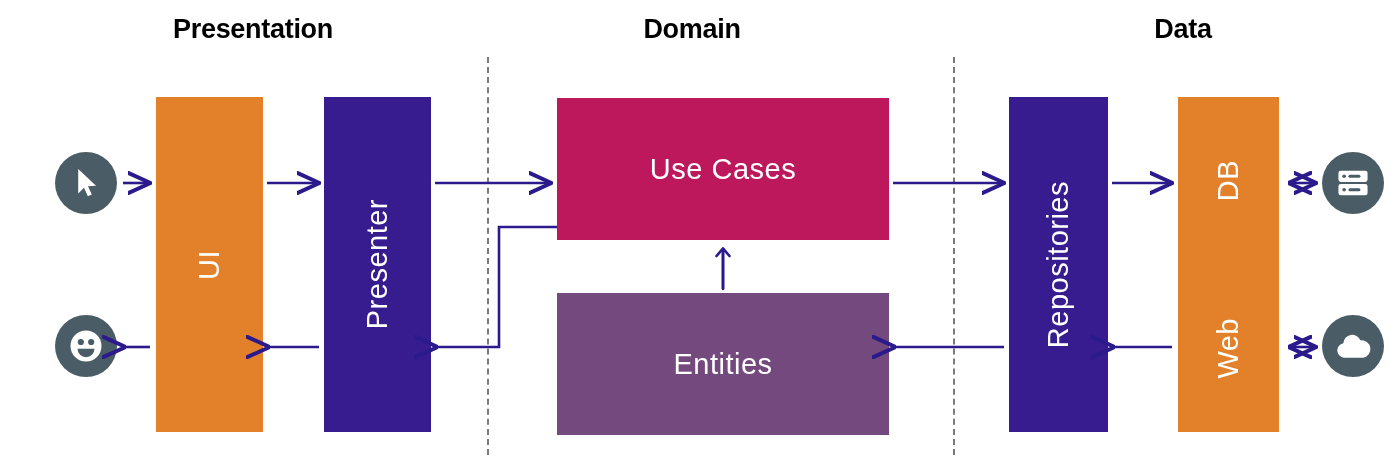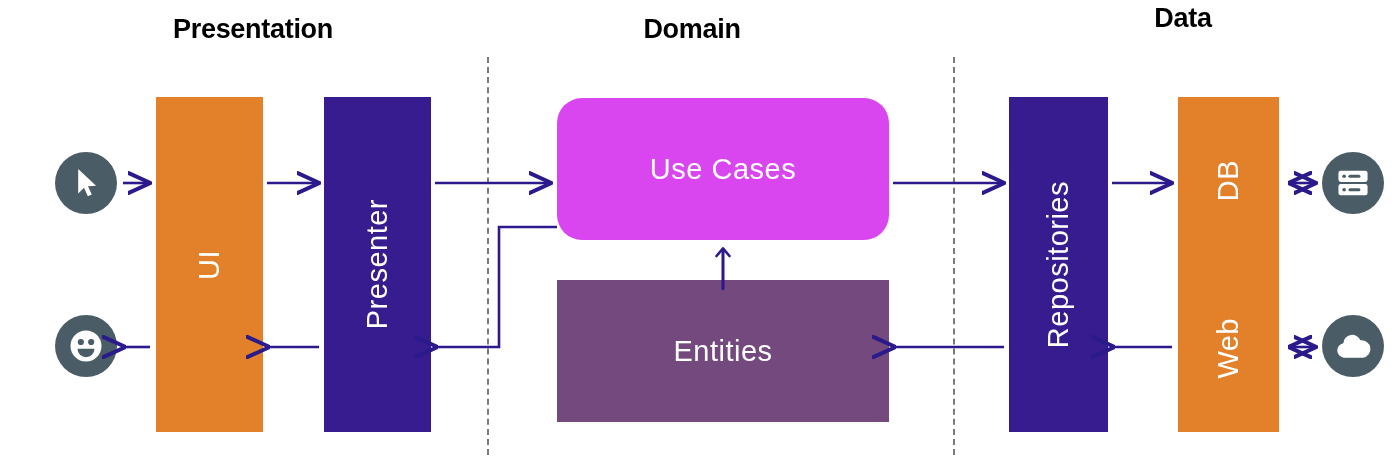--- a/index.html
+++ b/index.html
@@ -60,38 +60,38 @@
   .conn { position: absolute; }
   .conn svg { display: block; overflow: visible; }
 </style>
 </head>
 <body>
 
 <div id="stage">
 
   <div class="layer-title" style="left:233px; top:14px;">Presentation</div>
   <div class="layer-title" style="left:672px; top:14px;">Domain</div>
-  <div class="layer-title" style="left:1163px; top:3px;">Data</div>
+  <div class="layer-title" style="left:1163px; top:14px;">Data</div>
 
   <div class="divider" style="left:467px; top:57px; height:398px;"></div>
   <div class="divider" style="left:933px; top:57px; height:398px;"></div>
 
   <div class="box vert" style="left:136px; top:97px; width:107px; height:335px; background:#E3802A;">
     <span class="box-label">UI</span>
   </div>
 
   <div class="box vert" style="left:304px; top:97px; width:107px; height:335px; background:#371C8F;">
     <span class="box-label">Presenter</span>
   </div>
 
-  <div class="box" style="left:537px; top:98px; width:332px; height:142px; background:#d946ef;border-radius:25px;">
+  <div class="box" style="left:537px; top:98px; width:332px; height:142px; background:#be185d;">
     <span class="box-label">Use Cases</span>
   </div>
 
-  <div class="box" style="left:537px; top:280px; width:332px; height:142px; background:#73497E;">
+  <div class="box" style="left:537px; top:293px; width:332px; height:142px; background:#73497E;">
     <span class="box-label">Entities</span>
   </div>
 
   <div class="box vert" style="left:989px; top:97px; width:99px; height:335px; background:#371C8F;">
     <span class="box-label">Repositories</span>
   </div>
 
   <div class="box vert" style="left:1158px; top:97px; width:101px; height:168px; background:#E3802A;">
     <span class="box-label">DB</span>
   </div>

